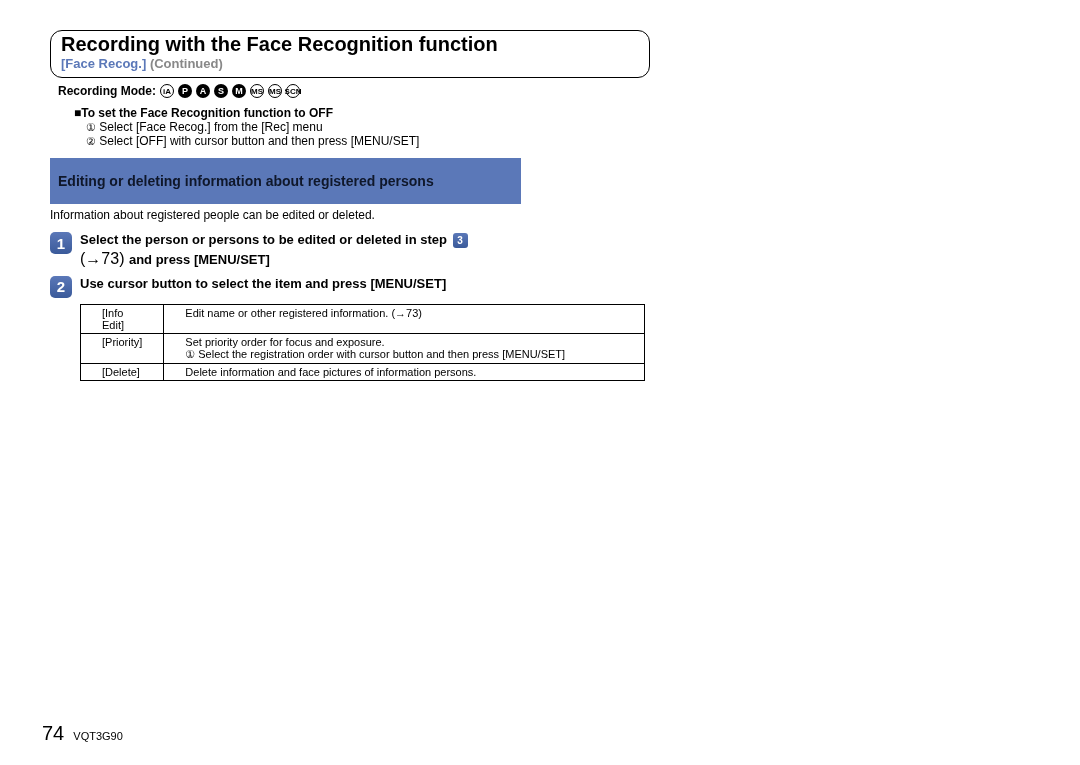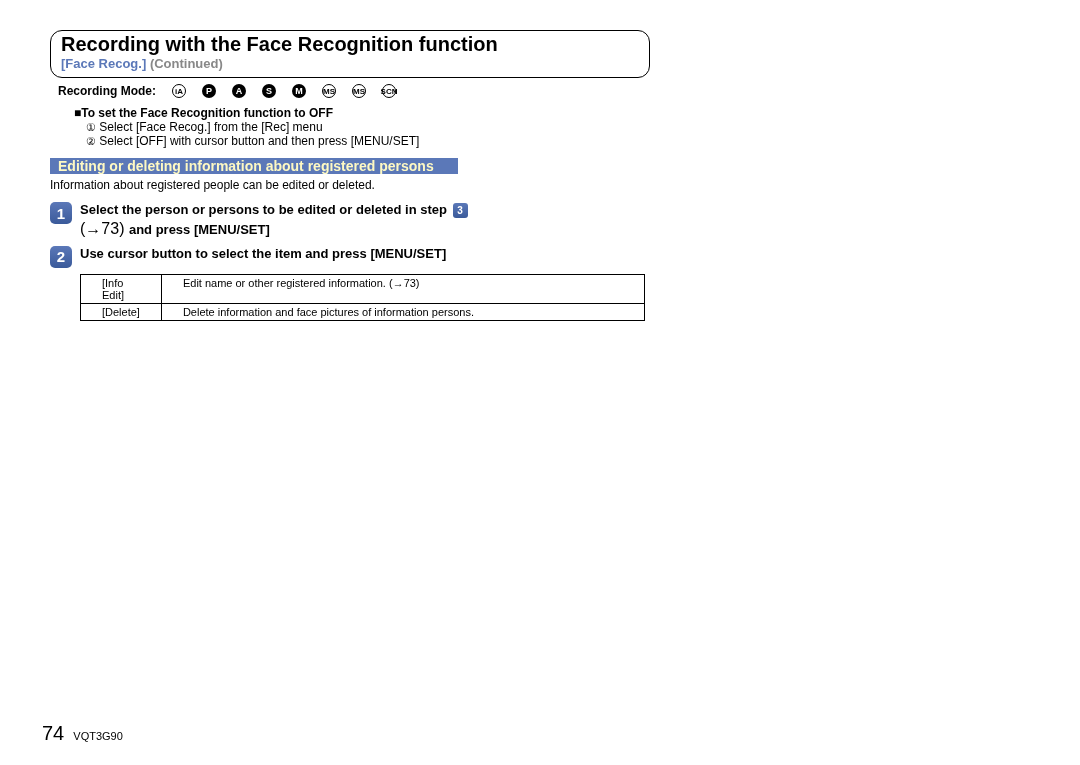--- a/index.html
+++ b/index.html
@@ -2,27 +2,27 @@
 <html><head>
 <meta charset="utf-8">
 <style>
   * { margin: 0; padding: 0; box-sizing: border-box; }
   body { font-family: Arial, Helvetica, sans-serif; background: #fff; color: #000; width: 1080px; height: 765px; position: relative; }
   .page { padding: 30px 50px 0 50px; width: 700px; }
   .header-box { border: 1.5px solid #000; border-radius: 12px; padding: 2px 10px 6px 10px; margin-bottom: 6px; }
   .title { font-size: 20px; font-weight: bold; }
   .subline { font-size: 13px; color: #5b78b8; font-weight: bold; }
   .subline .cont { color: #888; font-weight: bold; }
-  .recmode { font-size: 12px; font-weight: bold; margin: 0 0 8px 8px; display: flex; align-items: center; gap: 16px; }
+  .recmode { font-size: 12px; font-weight: bold; margin: 0 0 8px 8px; display: flex; align-items: center; gap: 4px; }
   .mode-icon { display: inline-flex; align-items: center; justify-content: center; width: 14px; height: 14px; border-radius: 7px; background: #000; color: #fff; font-size: 9px; font-weight: bold; font-family: Arial; }
   .mode-icon.outline { background: #fff; color: #000; border: 1.5px solid #000; width: 14px; height: 14px; font-size: 8px; }
   .section { margin-left: 24px; font-size: 12px; }
   .toset { font-weight: bold; margin-top: 8px; }
   .sub { margin-left: 12px; }
-  .band { background: #5b78b8; color: #fef9c3; font-weight: bold; padding: 0 8px; margin: 10px 0 4px 0; font-size: 14px; display: inline-block; width: 408px; }
+  .band { background: #5b78b8; color: #0f172a; font-weight: bold; padding: 15px 8px; margin: 10px 0 4px 0; font-size: 14px; display: inline-block; width: 471px; }
   .intro { font-size: 12px; margin-bottom: 10px; }
   .step { display: flex; margin-bottom: 6px; }
   .stepnum { width: 22px; height: 22px; border-radius: 5px; background: linear-gradient(#5b78b8,#3a5a9a); color: #fff; font-weight: bold; display: flex; align-items: center; justify-content: center; margin-right: 8px; flex-shrink: 0; font-size: 15px; }
   .stepnum.small { width: 15px; height: 15px; font-size: 10px; border-radius: 3px; display: inline-flex; vertical-align: middle; margin: 0 2px; }
   .steptext { font-size: 13px; font-weight: bold; line-height: 1.3; }
   .steptext .ref { font-weight: normal; font-size: 16px; }
   table.opts { border-collapse: collapse; margin-left: 30px; font-size: 11px; width: 565px; }
   table.opts td { border: 1px solid #000; padding: 2px 21px; vertical-align: top; }
   table.opts td:first-child { width: 80px; }
   .circled { font-size: 11px; }
@@ -75,20 +75,27 @@
     <div class="steptext">Use cursor button to select the item and press [MENU/SET]</div>
   </div>
 
   <table class="opts">
     <tbody>
         <tr>
       <td>[Info Edit]</td>
       <td>Edit name or other registered information. (→73)</td>
     </tr>
     <tr>
+      <td>[Priority]</td>
+      <td>
+        <span>Set priority order for focus and exposure.</span><br>
+        <span class="circled">①</span><span> Select the registration order with cursor button and then press [MENU/SET]</span>
+      </td>
+    </tr>
+    <tr>
       <td>[Delete]</td>
       <td>Delete information and face pictures of information persons.</td>
     </tr>
   </tbody>
     </table>
 </div>
 
 <div class="footer">
   <span class="pg">74</span>
   <span>VQT3G90</span>

